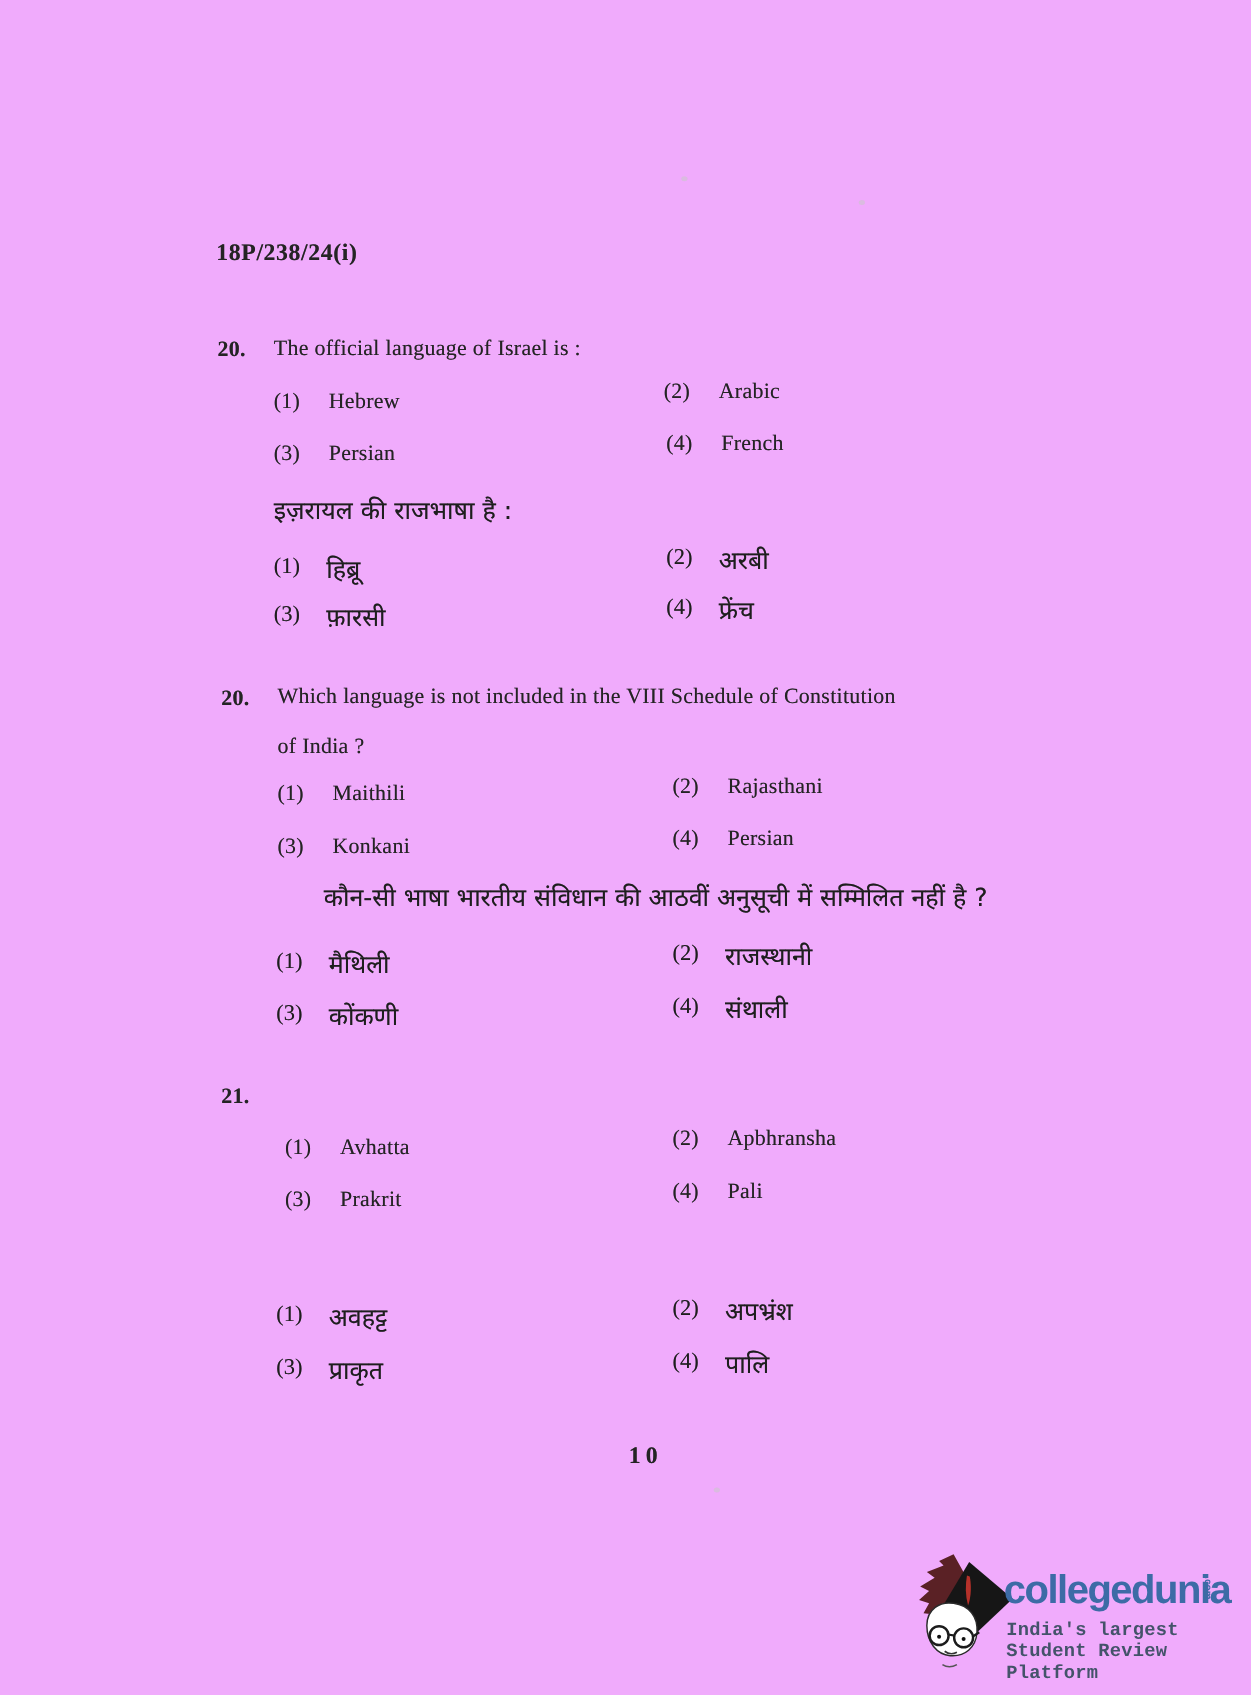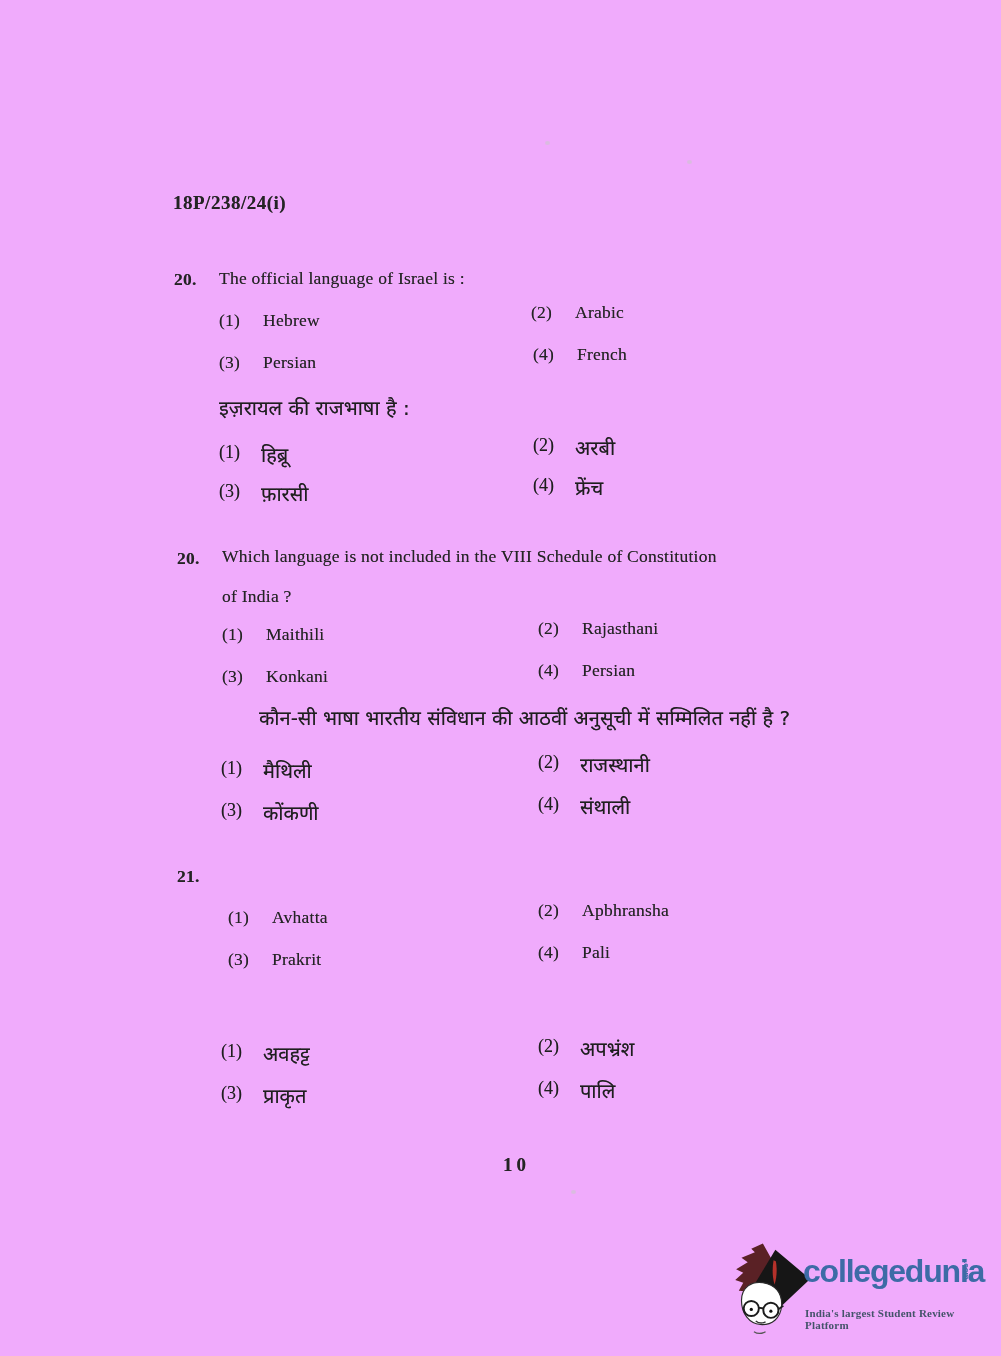--- a/index.html
+++ b/index.html
@@ -42,23 +42,23 @@
     text-shadow:none;
   }
   .logo .brand-suffix {
     position:absolute; left:237px; top:26px;
     font-family:"Liberation Sans", sans-serif;
     font-size:8px; font-weight:bold;
     writing-mode:vertical-rl;
     text-shadow:none;
   }
   .logo .tagline {
-    position:absolute; left:80px; top:72px;
-    font-family:Liberation Serif, serif;
-    font-weight:bold; font-size:11px; letter-spacing:.2px;
+    position:absolute; left:80px; top:61px;
+    font-family:Liberation Mono, monospace;
+    font-weight:bold; font-size:15px; letter-spacing:.2px;
     color:#44536a;
     text-shadow:none;
   }
 </style>
 </head>
 <body>
 
 <div class="page">
 
   <div class="speck" style="left:545px; top:141px;"></div>

